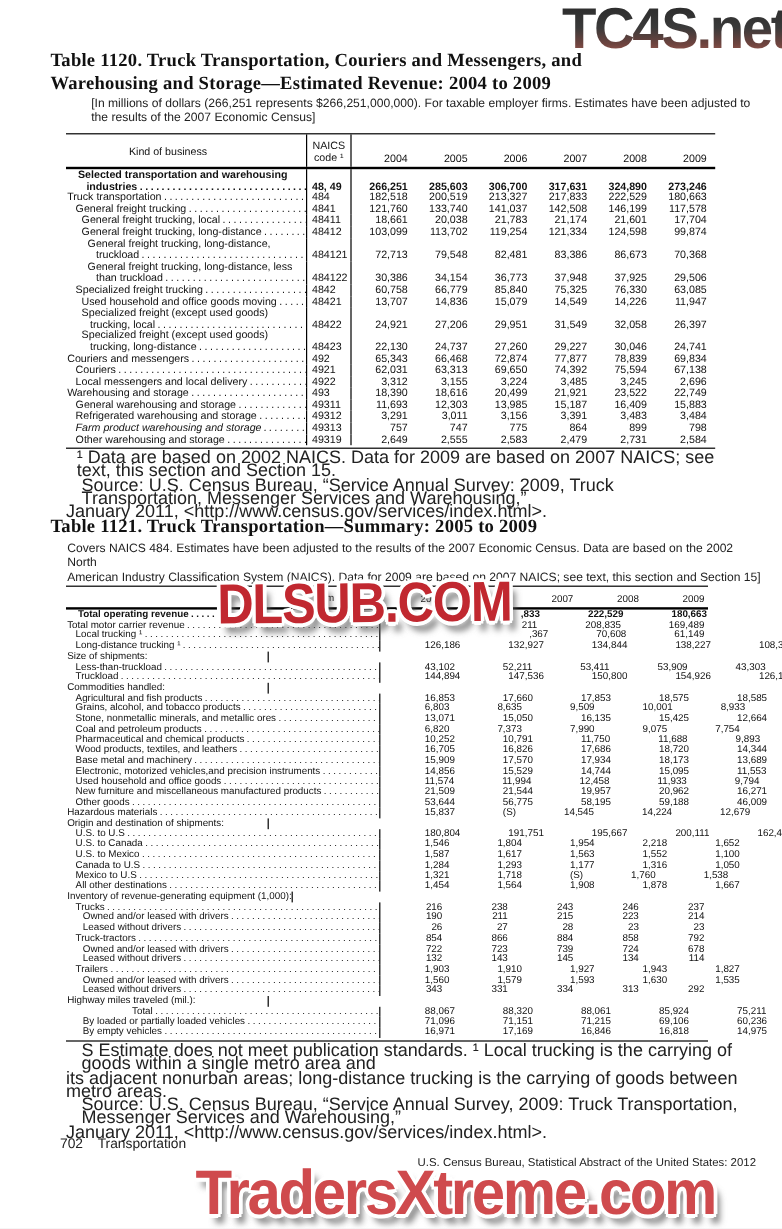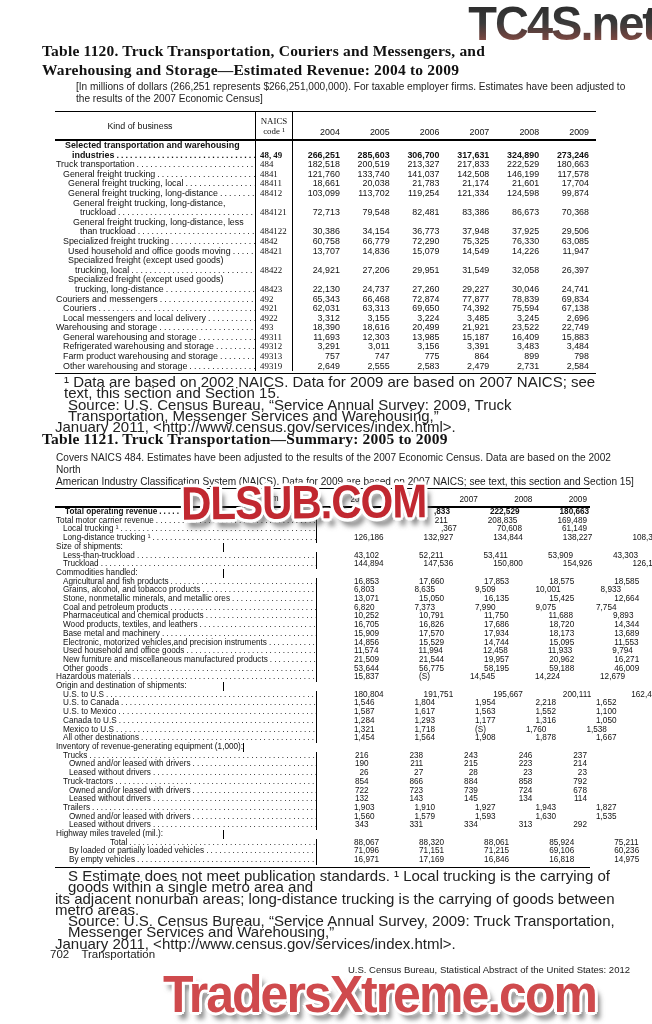--- a/index.html
+++ b/index.html
@@ -22,21 +22,21 @@
   .hdr{display:flex;border-top:1.5px solid #000;border-bottom:2px solid #000;box-sizing:border-box;}
   .t1120 .hdr{height:30px;}
   .t1121 .hdr{height:20px;}
   .body{border-bottom:1.5px solid #000;padding-bottom:2px;}
   .t1120 .row{line-height:9.6px;}
   .t1121 .row{line-height:8.7px;gap:37px;}
   .row{display:flex;align-items:stretch;}
   .row.bold{font-weight:700;}
   .stub{box-sizing:border-box;}
   .s1120-stub{width:200px;}
-  .s1120-code{width:38px;border-left:1px solid #000;border-right:1px solid #000;box-sizing:border-box;font-family:Liberation Serif, serif;}
+  .s1120-code{width:38px;border-left:1px solid #000;border-right:1px solid #000;box-sizing:border-box;}
   .s1120-num{width:49.83px;box-sizing:border-box;}
   .s1121-stub{width:262px;border-right:1px solid #000;}
   .s1121-num{width:54.6px;box-sizing:border-box;}
   .cell{display:flex;align-items:flex-end;justify-content:flex-end;padding-right:3px;}
   .cell.code{justify-content:flex-start;padding-left:4px;}
   .lbl-line{display:flex;white-space:nowrap;}
   .lbl{white-space:nowrap;}
   .dots{flex:1 1 0;min-width:0;overflow:hidden;white-space:nowrap;letter-spacing:2.1px;padding-left:2px;}
   
   .hcell{display:flex;box-sizing:border-box;}
@@ -343,21 +343,21 @@
           <div class="cell code s1120-code">
             <span>4842</span>
           </div>
           <div class="cell s1120-num">
             <span>60,758</span>
           </div>
           <div class="cell s1120-num">
             <span>66,779</span>
           </div>
           <div class="cell s1120-num">
-            <span>72,290</span>
+            <span>85,840</span>
           </div>
           <div class="cell s1120-num">
             <span>75,325</span>
           </div>
           <div class="cell s1120-num">
             <span>76,330</span>
           </div>
           <div class="cell s1120-num">
             <span>63,085</span>
           </div>
@@ -624,21 +624,21 @@
           </div>
           <div class="cell s1120-num">
             <span>3,483</span>
           </div>
           <div class="cell s1120-num">
             <span>3,484</span>
           </div>
         </div>
         <div class="row">
           <div class="stub s1120-stub">
-            <div class="lbl-line" style="padding-left: 8px;">
+            <div class="lbl-line" style="padding-left: 8px; font-style: italic;">
               <span class="lbl">Farm product warehousing and storage</span>
               <span class="dots">..................................................................................................................................</span>
             </div>
           </div>
           <div class="cell code s1120-code">
             <span>49313</span>
           </div>
           <div class="cell s1120-num">
             <span>757</span>
           </div>

